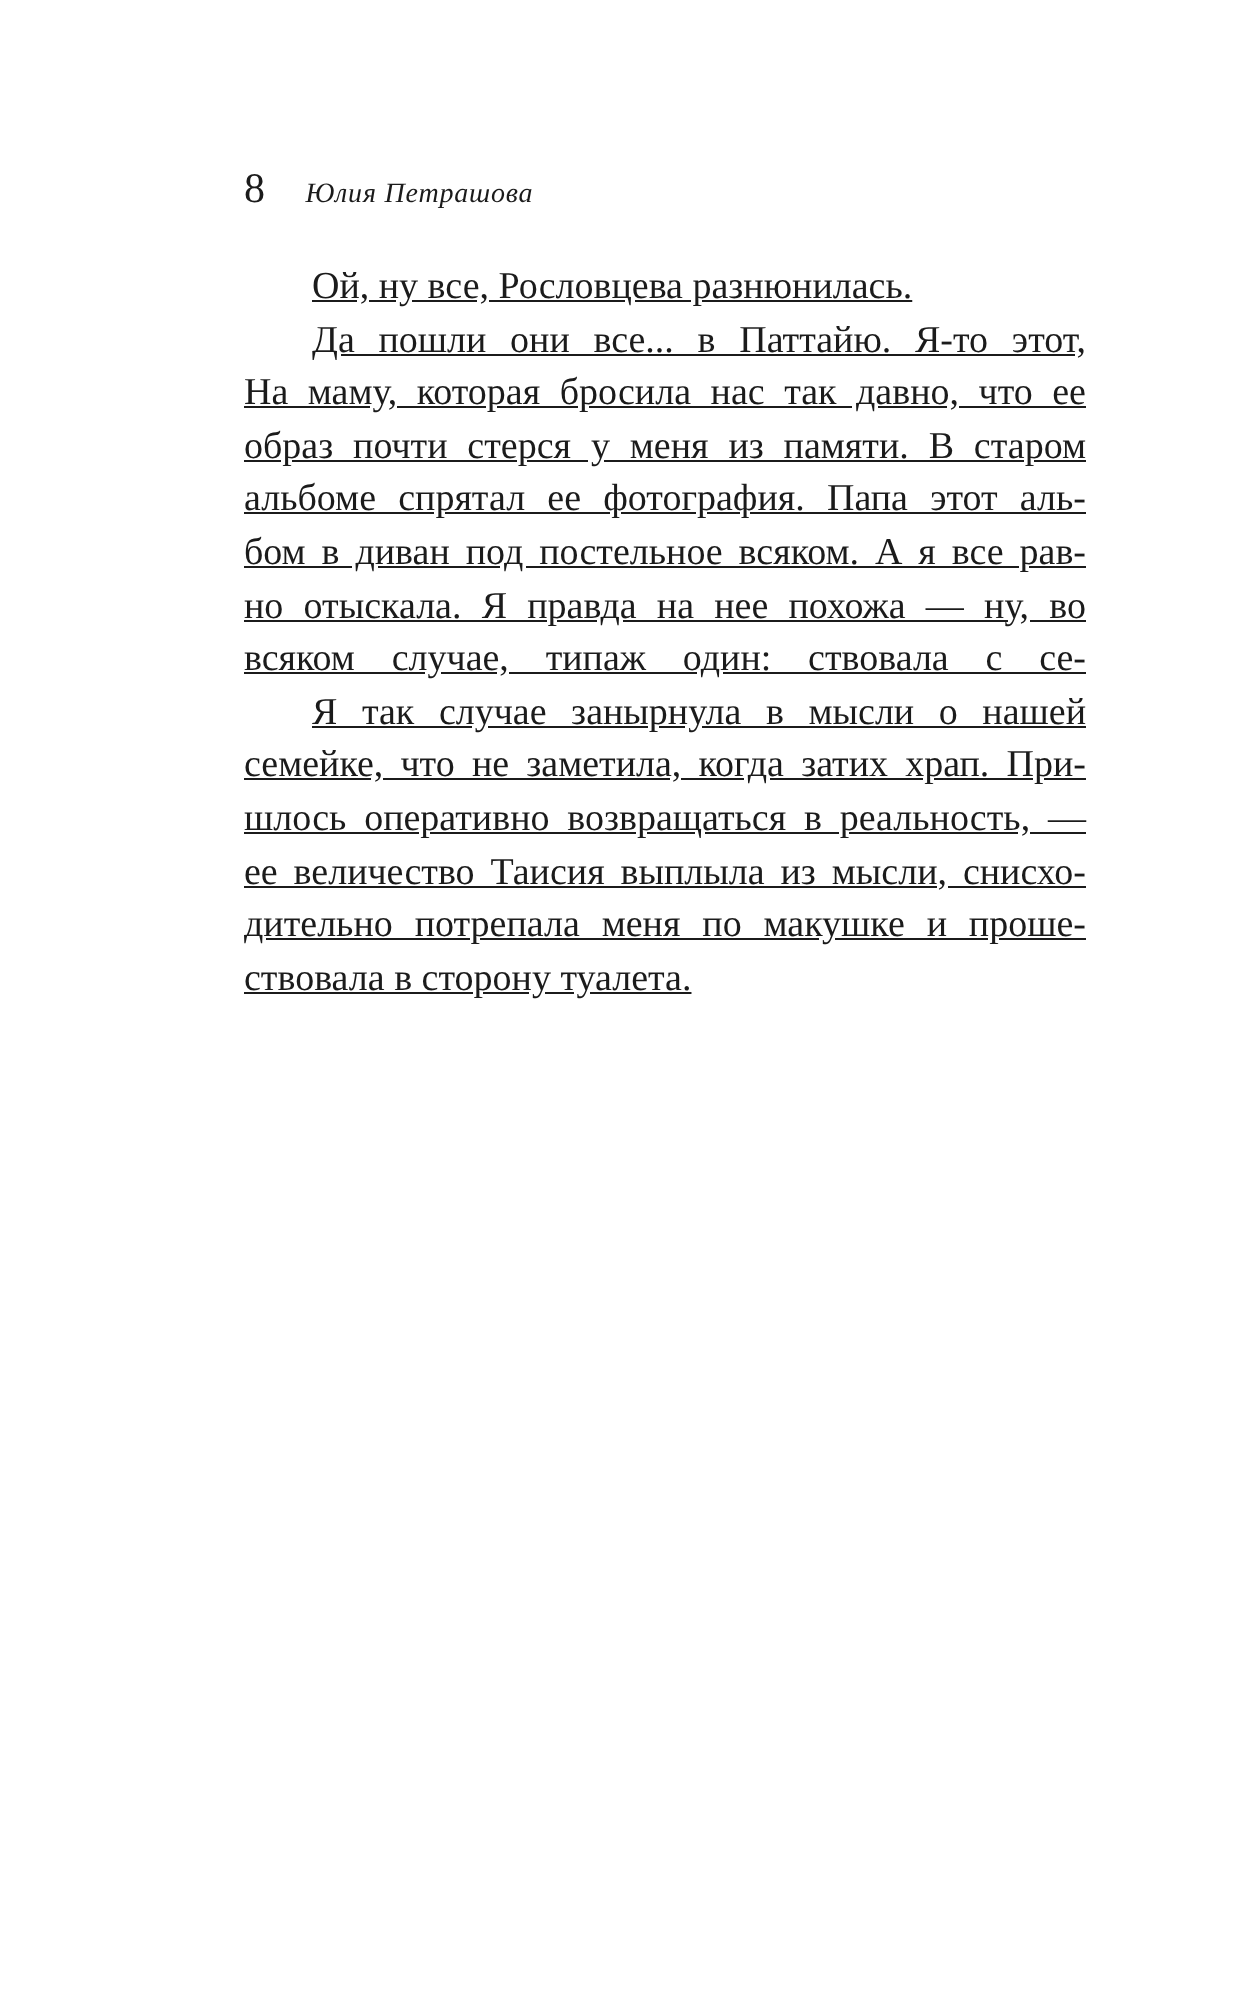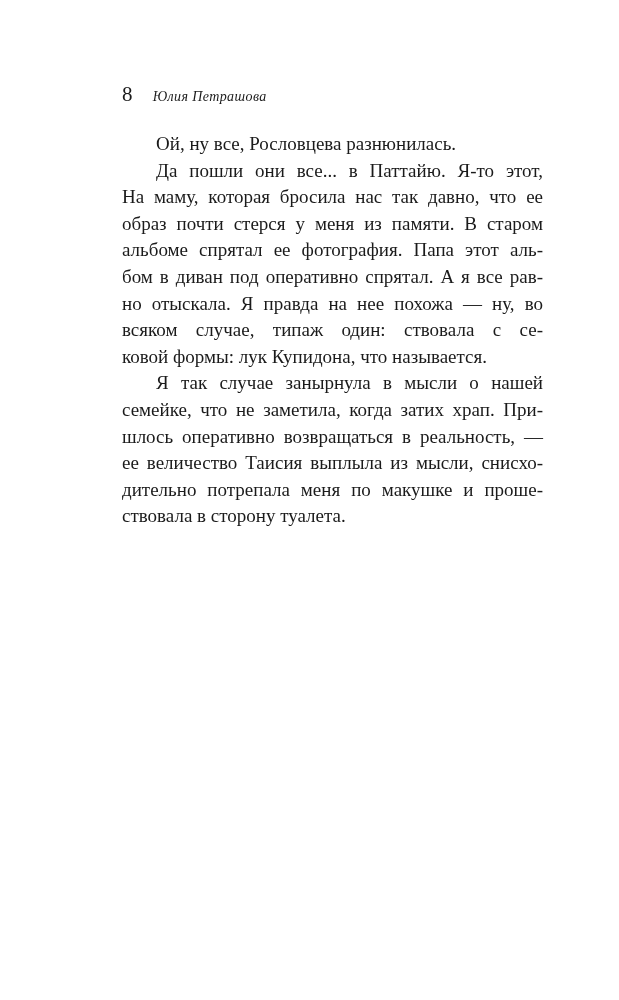--- a/index.html
+++ b/index.html
@@ -35,20 +35,21 @@
     font-style: italic;
     letter-spacing: 0.4px;
   }
   .text-block {
     position: absolute;
     left: 122px;
     top: 131px;
     width: 421px;
     font-size: 19px;
     line-height: 26.6px;
+    text-decoration: underline;
   }
   .line {
     text-align: justify;
     text-align-last: justify;
   }
   .line.plast {
     text-align-last: left;
   }
   .line.indent {
     text-indent: 34px;
@@ -61,24 +62,23 @@
   <div class="page-header">
     <span class="page-number">8</span>
     <span class="author-name">Юлия Петрашова</span>
   </div>
   <div class="text-block">
       <div class="line indent plast">Ой, ну все, Рословцева разнюнилась.</div>
       <div class="line indent">Да пошли они все... в Паттайю. Я-то этот,</div>
       <div class="line">На маму, которая бросила нас так давно, что ее</div>
       <div class="line">образ почти стерся у меня из памяти. В старом</div>
       <div class="line">альбоме спрятал ее фотография. Папа этот аль-</div>
-      <div class="line">бом в диван под оперативно спрятал. А я все рав-</div>
+      <div class="line">бом в диван под постельное всяком. А я все рав-</div>
       <div class="line">но отыскала. Я правда на нее похожа — ну, во</div>
       <div class="line">всяком случае, типаж один: ствовала с се-</div>
-      <div class="line plast">ковой формы: лук Купидона, что называется.</div>
       <div class="line indent">Я так случае занырнула в мысли о нашей</div>
       <div class="line">семейке, что не заметила, когда затих храп. При-</div>
       <div class="line">шлось оперативно возвращаться в реальность, —</div>
       <div class="line">ее величество Таисия выплыла из мысли, снисхо-</div>
       <div class="line">дительно потрепала меня по макушке и проше-</div>
       <div class="line plast">ствовала в сторону туалета.</div>
     </div>
 </div>
 
 </body></html>

